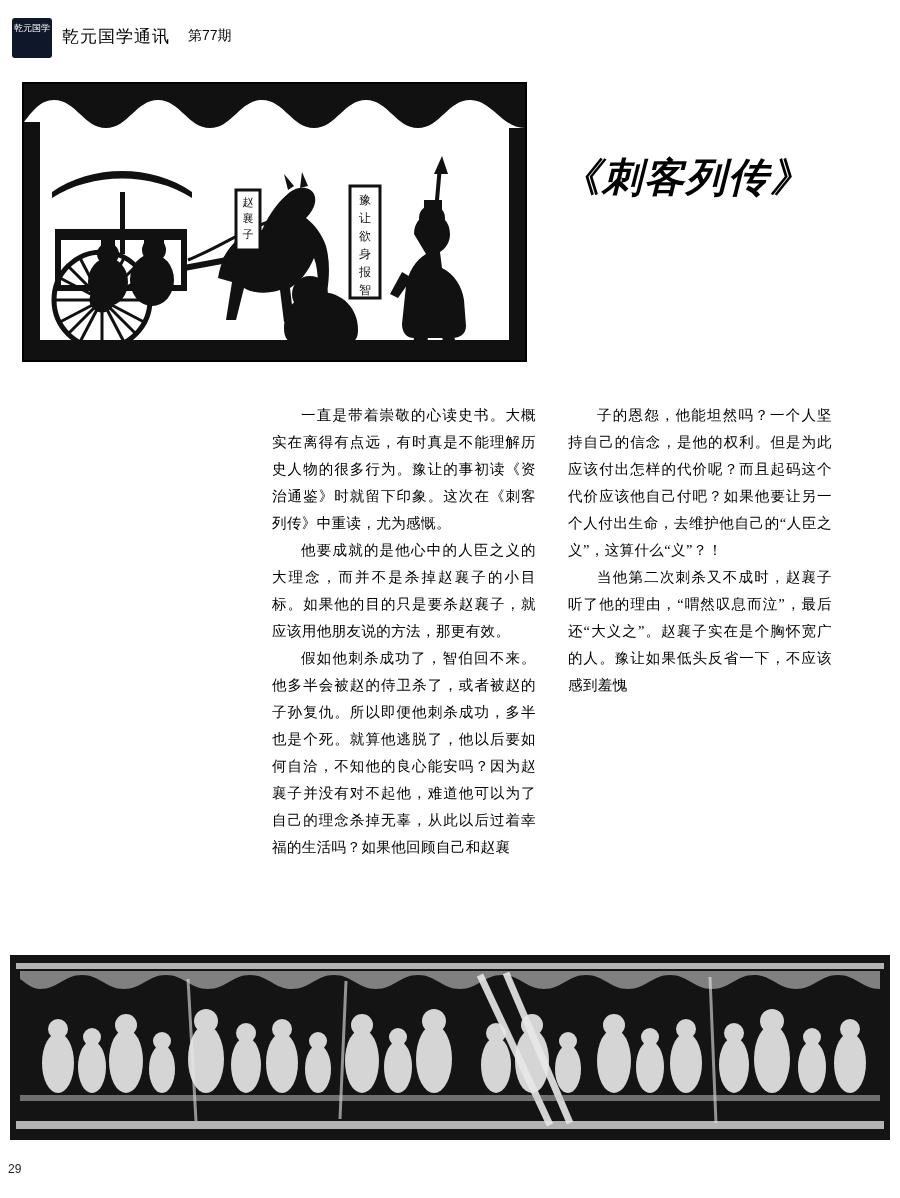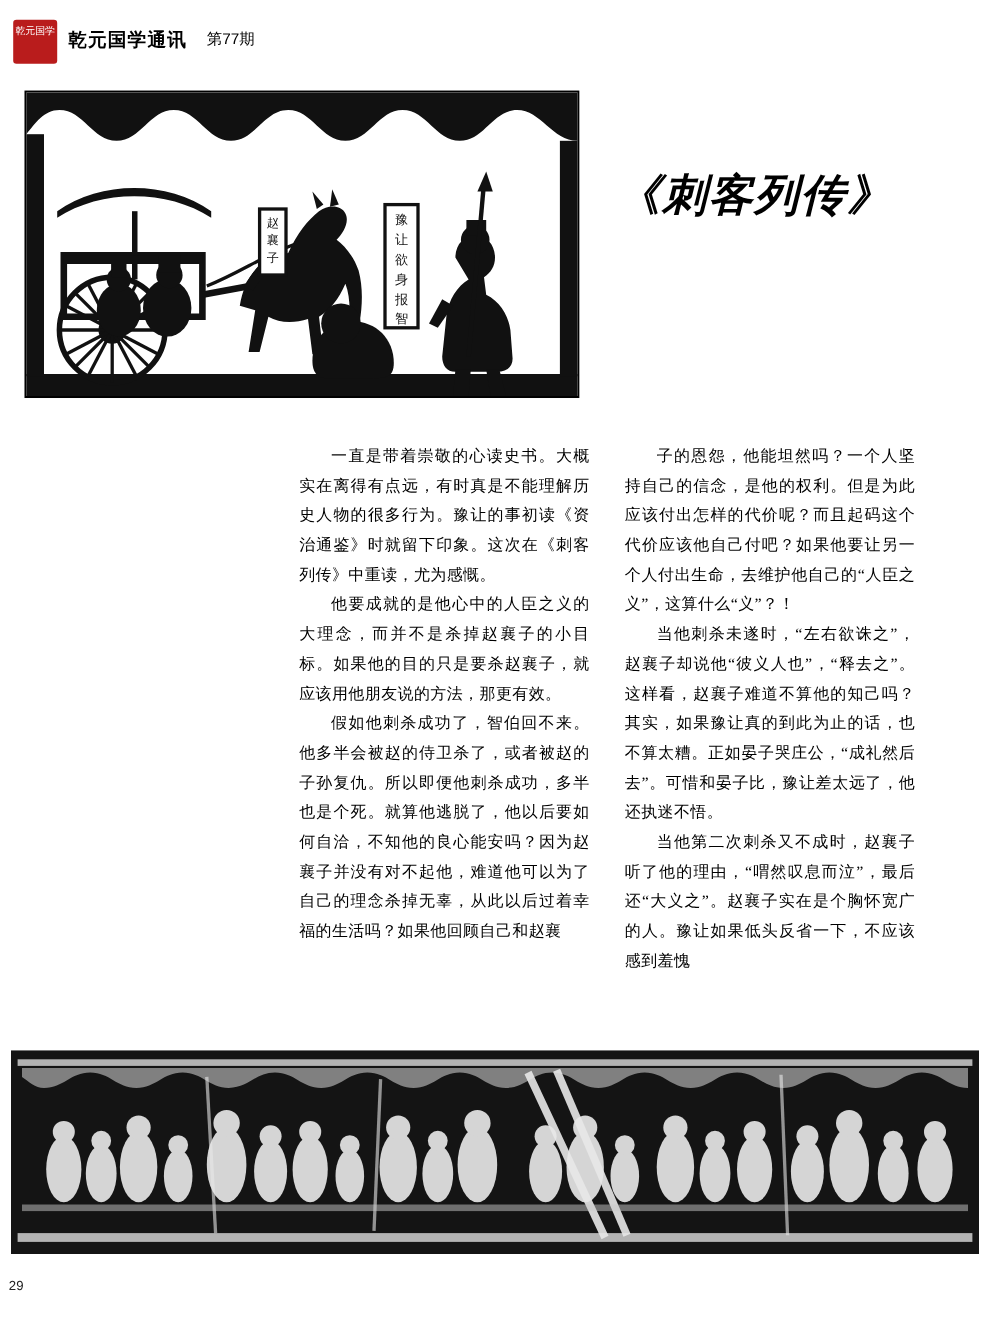--- a/index.html
+++ b/index.html
@@ -23,39 +23,39 @@
     left: 0;
     width: 900px;
     height: 50px;
   }
   .seal {
     position: absolute;
     left: 12px;
     top: 8px;
     width: 40px;
     height: 40px;
-    background: #b91c1c;
+    background: #0f172a;
     border-radius: 3px;
     color: #fff;
     font-size: 9px;
     line-height: 10px;
     letter-spacing: 0;
     text-align: center;
     padding: 5px 0 0 0;
     box-sizing: border-box;
     font-family: "Liberation Serif", serif;
     overflow: hidden;
   }
   .seal span { display: block; }
   .header-title {
     position: absolute;
     left: 62px;
     top: 15px;
     font-size: 17px;
-    font-weight: bold;
+    font-weight: normal;
     letter-spacing: 1px;
     font-family: "Liberation Serif", "DejaVu Serif", serif;
   }
   .header-issue {
     position: absolute;
     left: 188px;
     top: 17px;
     font-size: 14px;
     font-family: "Liberation Sans", sans-serif;
   }
@@ -247,21 +247,20 @@
 </div>
 
 <div class="columns">
   <div class="col col-left">
     <p>一直是带着崇敬的心读史书。大概实在离得有点远，有时真是不能理解历史人物的很多行为。豫让的事初读《资治通鉴》时就留下印象。这次在《刺客列传》中重读，尤为感慨。</p>
     <p>他要成就的是他心中的人臣之义的大理念，而并不是杀掉赵襄子的小目标。如果他的目的只是要杀赵襄子，就应该用他朋友说的方法，那更有效。</p>
     <p>假如他刺杀成功了，智伯回不来。他多半会被赵的侍卫杀了，或者被赵的子孙复仇。所以即便他刺杀成功，多半也是个死。就算他逃脱了，他以后要如何自洽，不知他的良心能安吗？因为赵襄子并没有对不起他，难道他可以为了自己的理念杀掉无辜，从此以后过着幸福的生活吗？如果他回顾自己和赵襄</p>
   </div>
   <div class="col col-right">
     <p>子的恩怨，他能坦然吗？一个人坚持自己的信念，是他的权利。但是为此应该付出怎样的代价呢？而且起码这个代价应该他自己付吧？如果他要让另一个人付出生命，去维护他自己的“人臣之义”，这算什么“义”？！</p>
-    <p>当他刺杀未遂时，“左右欲诛之”，赵襄子却说他“彼义人也”，“释去之”。这样看，赵襄子难道不算他的知己吗？其实，如果豫让真的到此为止的话，也不算太糟。正如晏子哭庄公，“成礼然后去”。可惜和晏子比，豫让差太远了，他还执迷不悟。</p>
     <p>当他第二次刺杀又不成时，赵襄子听了他的理由，“喟然叹息而泣”，最后还“大义之”。赵襄子实在是个胸怀宽广的人。豫让如果低头反省一下，不应该感到羞愧</p>
   </div>
 </div>
 
 <div class="bottom-illu">
   <svg width="880" height="185" viewBox="0 0 880 185" xmlns="http://www.w3.org/2000/svg">
     <rect x="0" y="0" width="880" height="185" fill="#141414"></rect>
 
     <g fill="#cfcfcf" opacity="0.85">
       <rect x="6" y="8" width="868" height="6"></rect>

